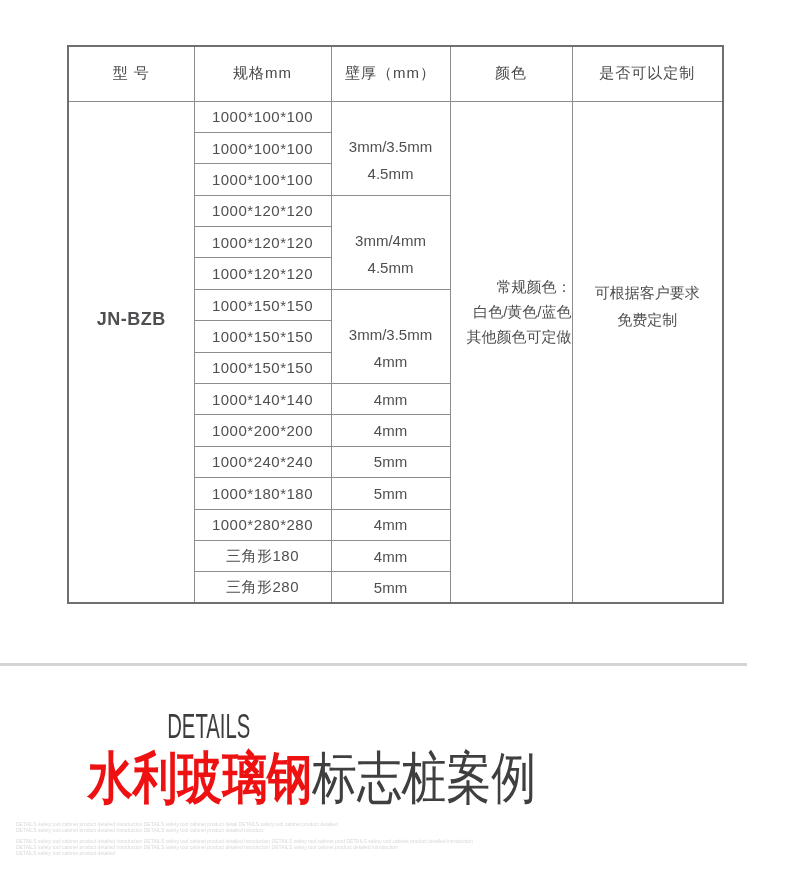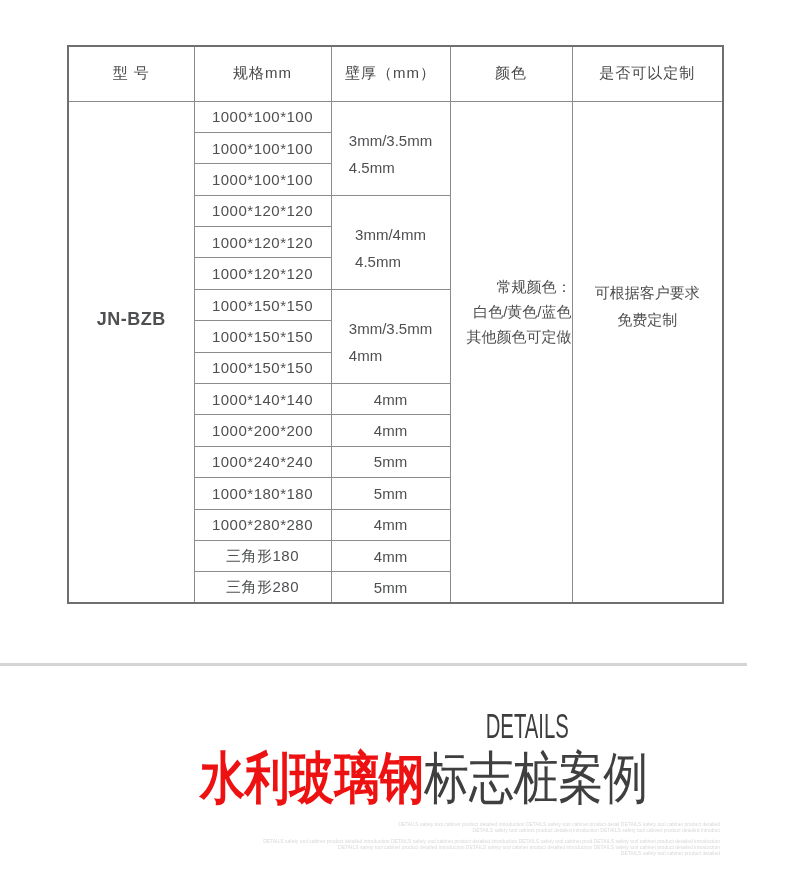--- a/index.html
+++ b/index.html
@@ -14,29 +14,29 @@
   }
   .spec-table th,.spec-table td{
     border:1px solid #8c8c8c;padding:0;text-align:center;
     font-size:15px;vertical-align:middle;background:#ffffff;
   }
   .spec-table thead tr{height:55px;}
   .spec-table tbody tr{height:31.4px;}
   .spec-table th{font-weight:500;color:#48494b;letter-spacing:1px;}
   .model-text{position:relative;top:-32px;font-weight:bold;font-size:18px;letter-spacing:0.5px;}
   .spec-cell{letter-spacing:0.5px;}
-  .thick-multi{display:inline-block;position:relative;top:6px;text-align:left;line-height:27px;}
+  .thick-multi{display:inline-block;position:relative;top:12px;text-align:center;line-height:27px;}
   .color-box{position:relative;top:-40px;text-align:right;padding-left:9px;line-height:25px;}
   .custom-box{position:relative;top:-45px;line-height:27px;font-family:Liberation Serif, serif;}
 
   
   .divider{position:absolute;left:0;top:663px;width:785px;height:3px;background:#d4d4d4;}
 
   
-  .footer{position:absolute;left:0;top:694px;width:720px;text-align:right;}
+  .footer{position:absolute;left:16px;top:694px;width:720px;text-align:left;}
   .details-heading{
     margin-top:14px;font-size:35px;line-height:36px;color:#3d3d3d;
     transform:scaleX(0.58);transform-origin:50% 50%;font-weight:400;
     white-space:nowrap;
   }
   .big-title{
     margin-top:4px;font-size:56px;line-height:60px;white-space:nowrap;
     transform:scaleX(0.8);transform-origin:50% 50%;
   }
   .big-title .red{color:#ee1111;font-weight:700;}

